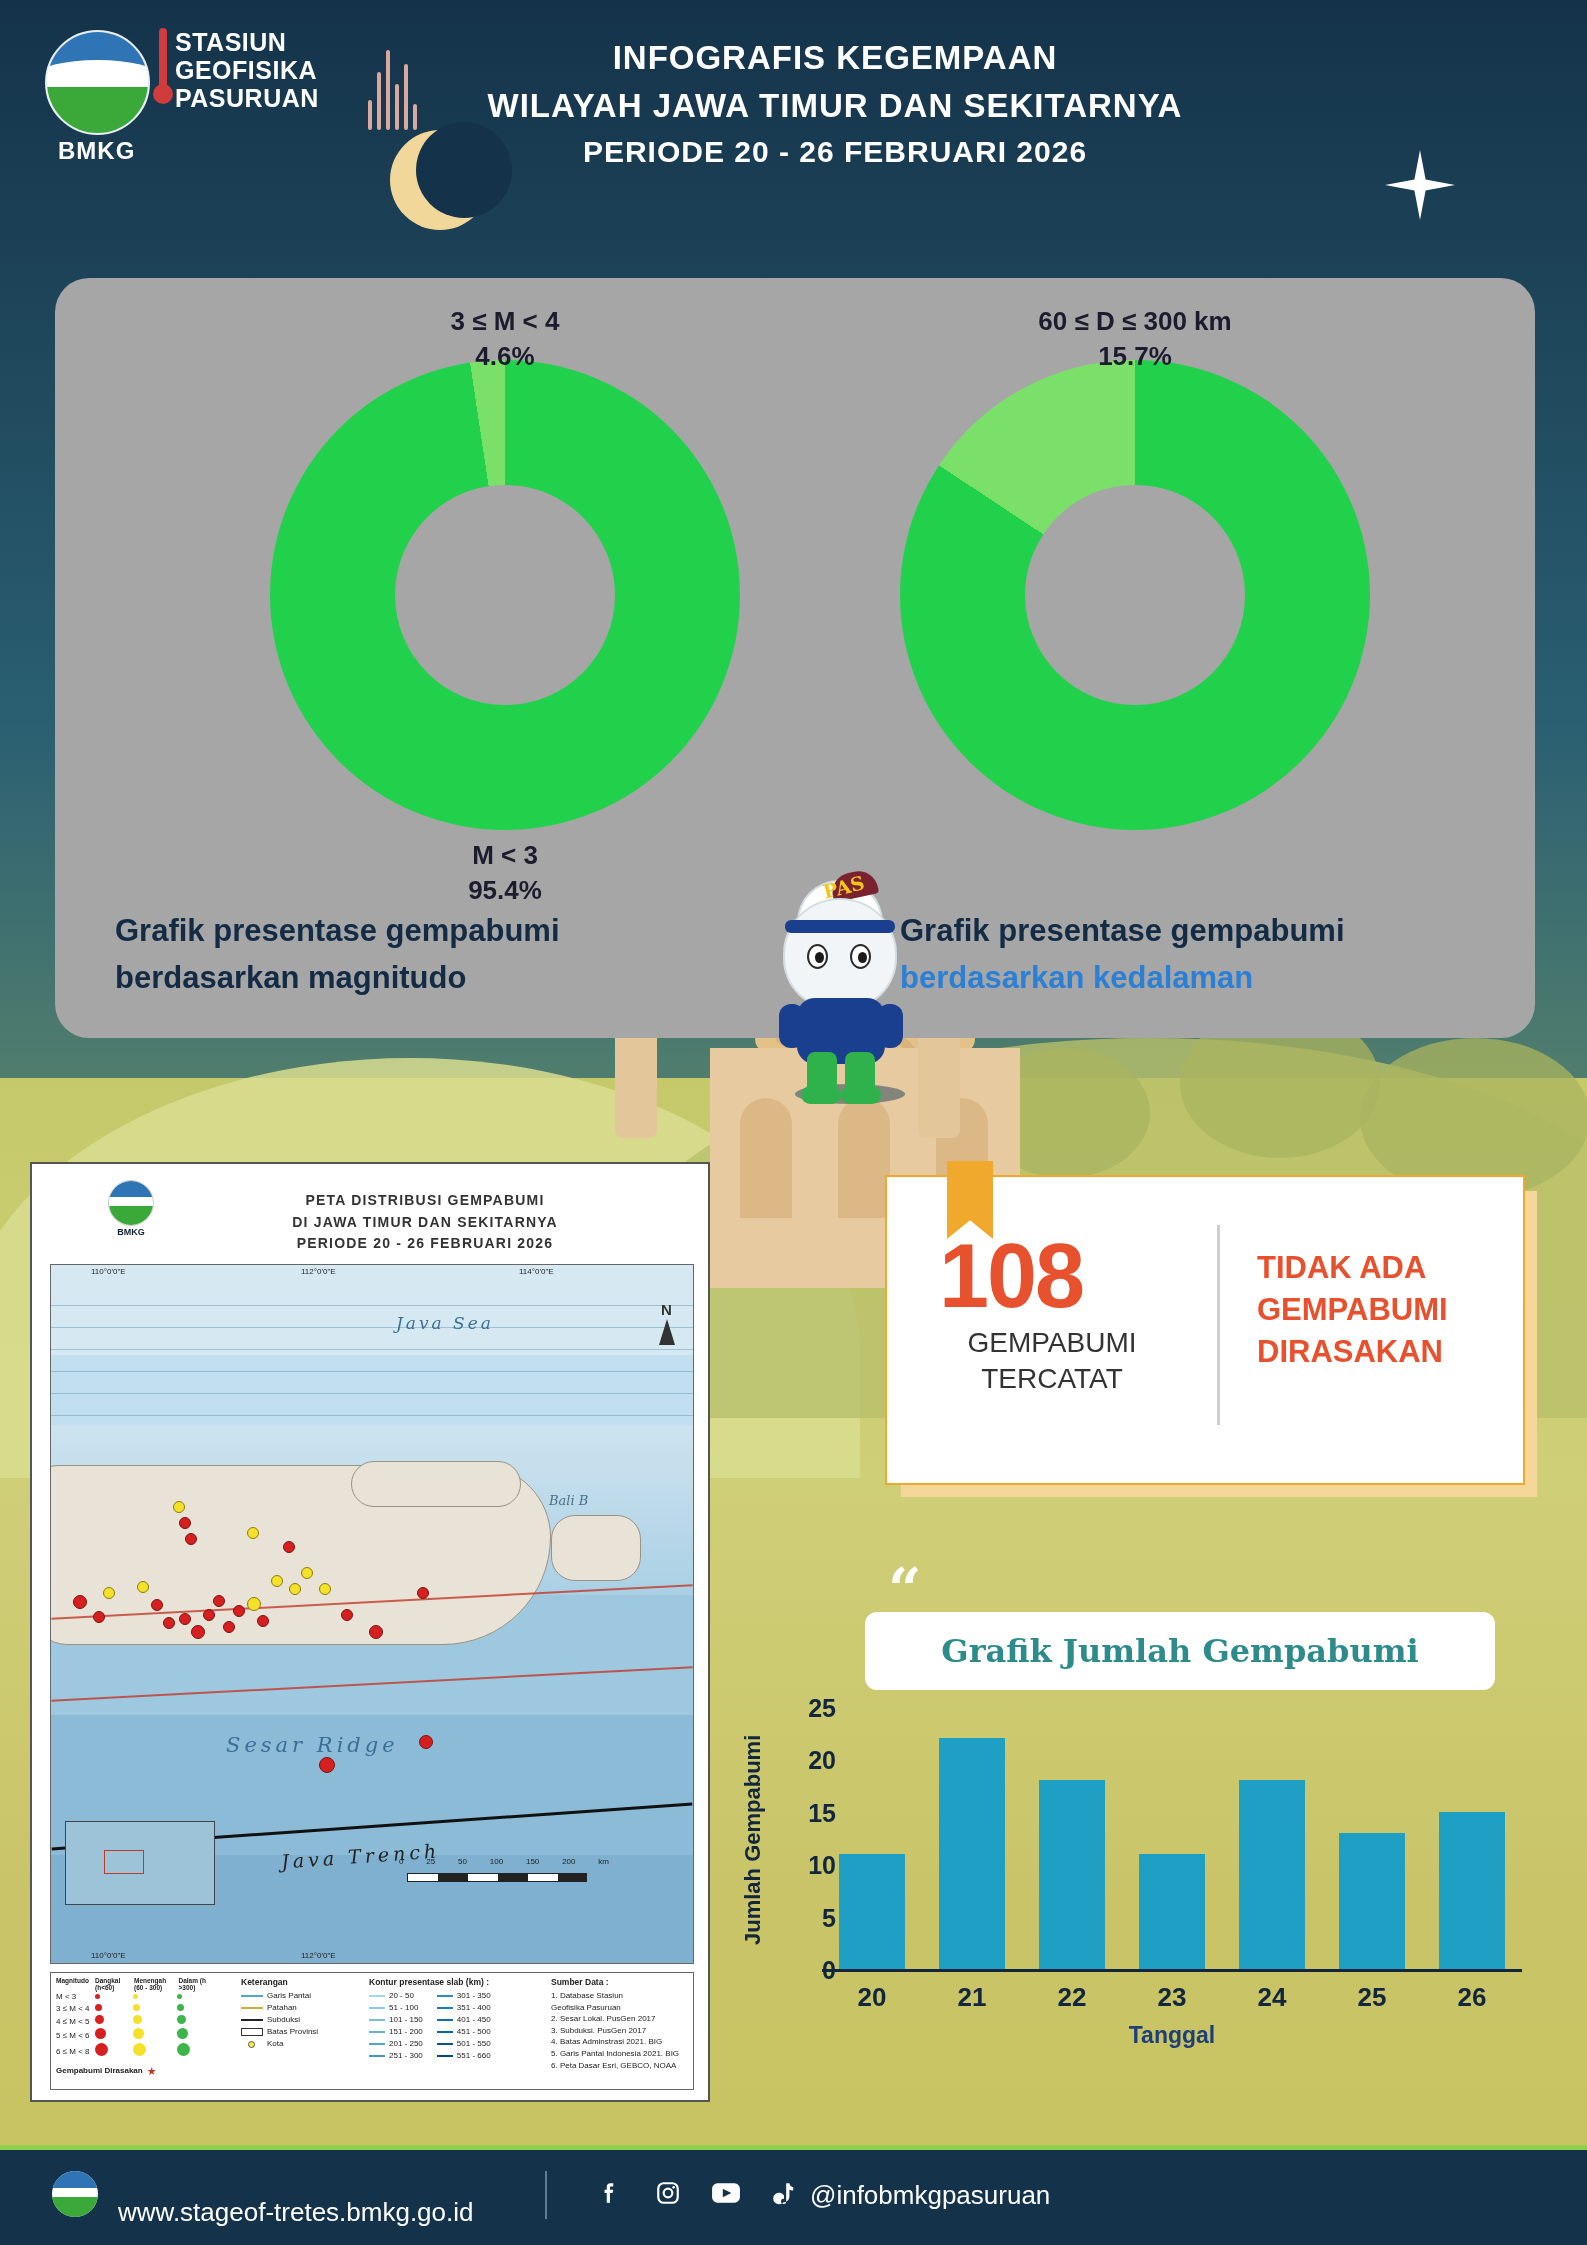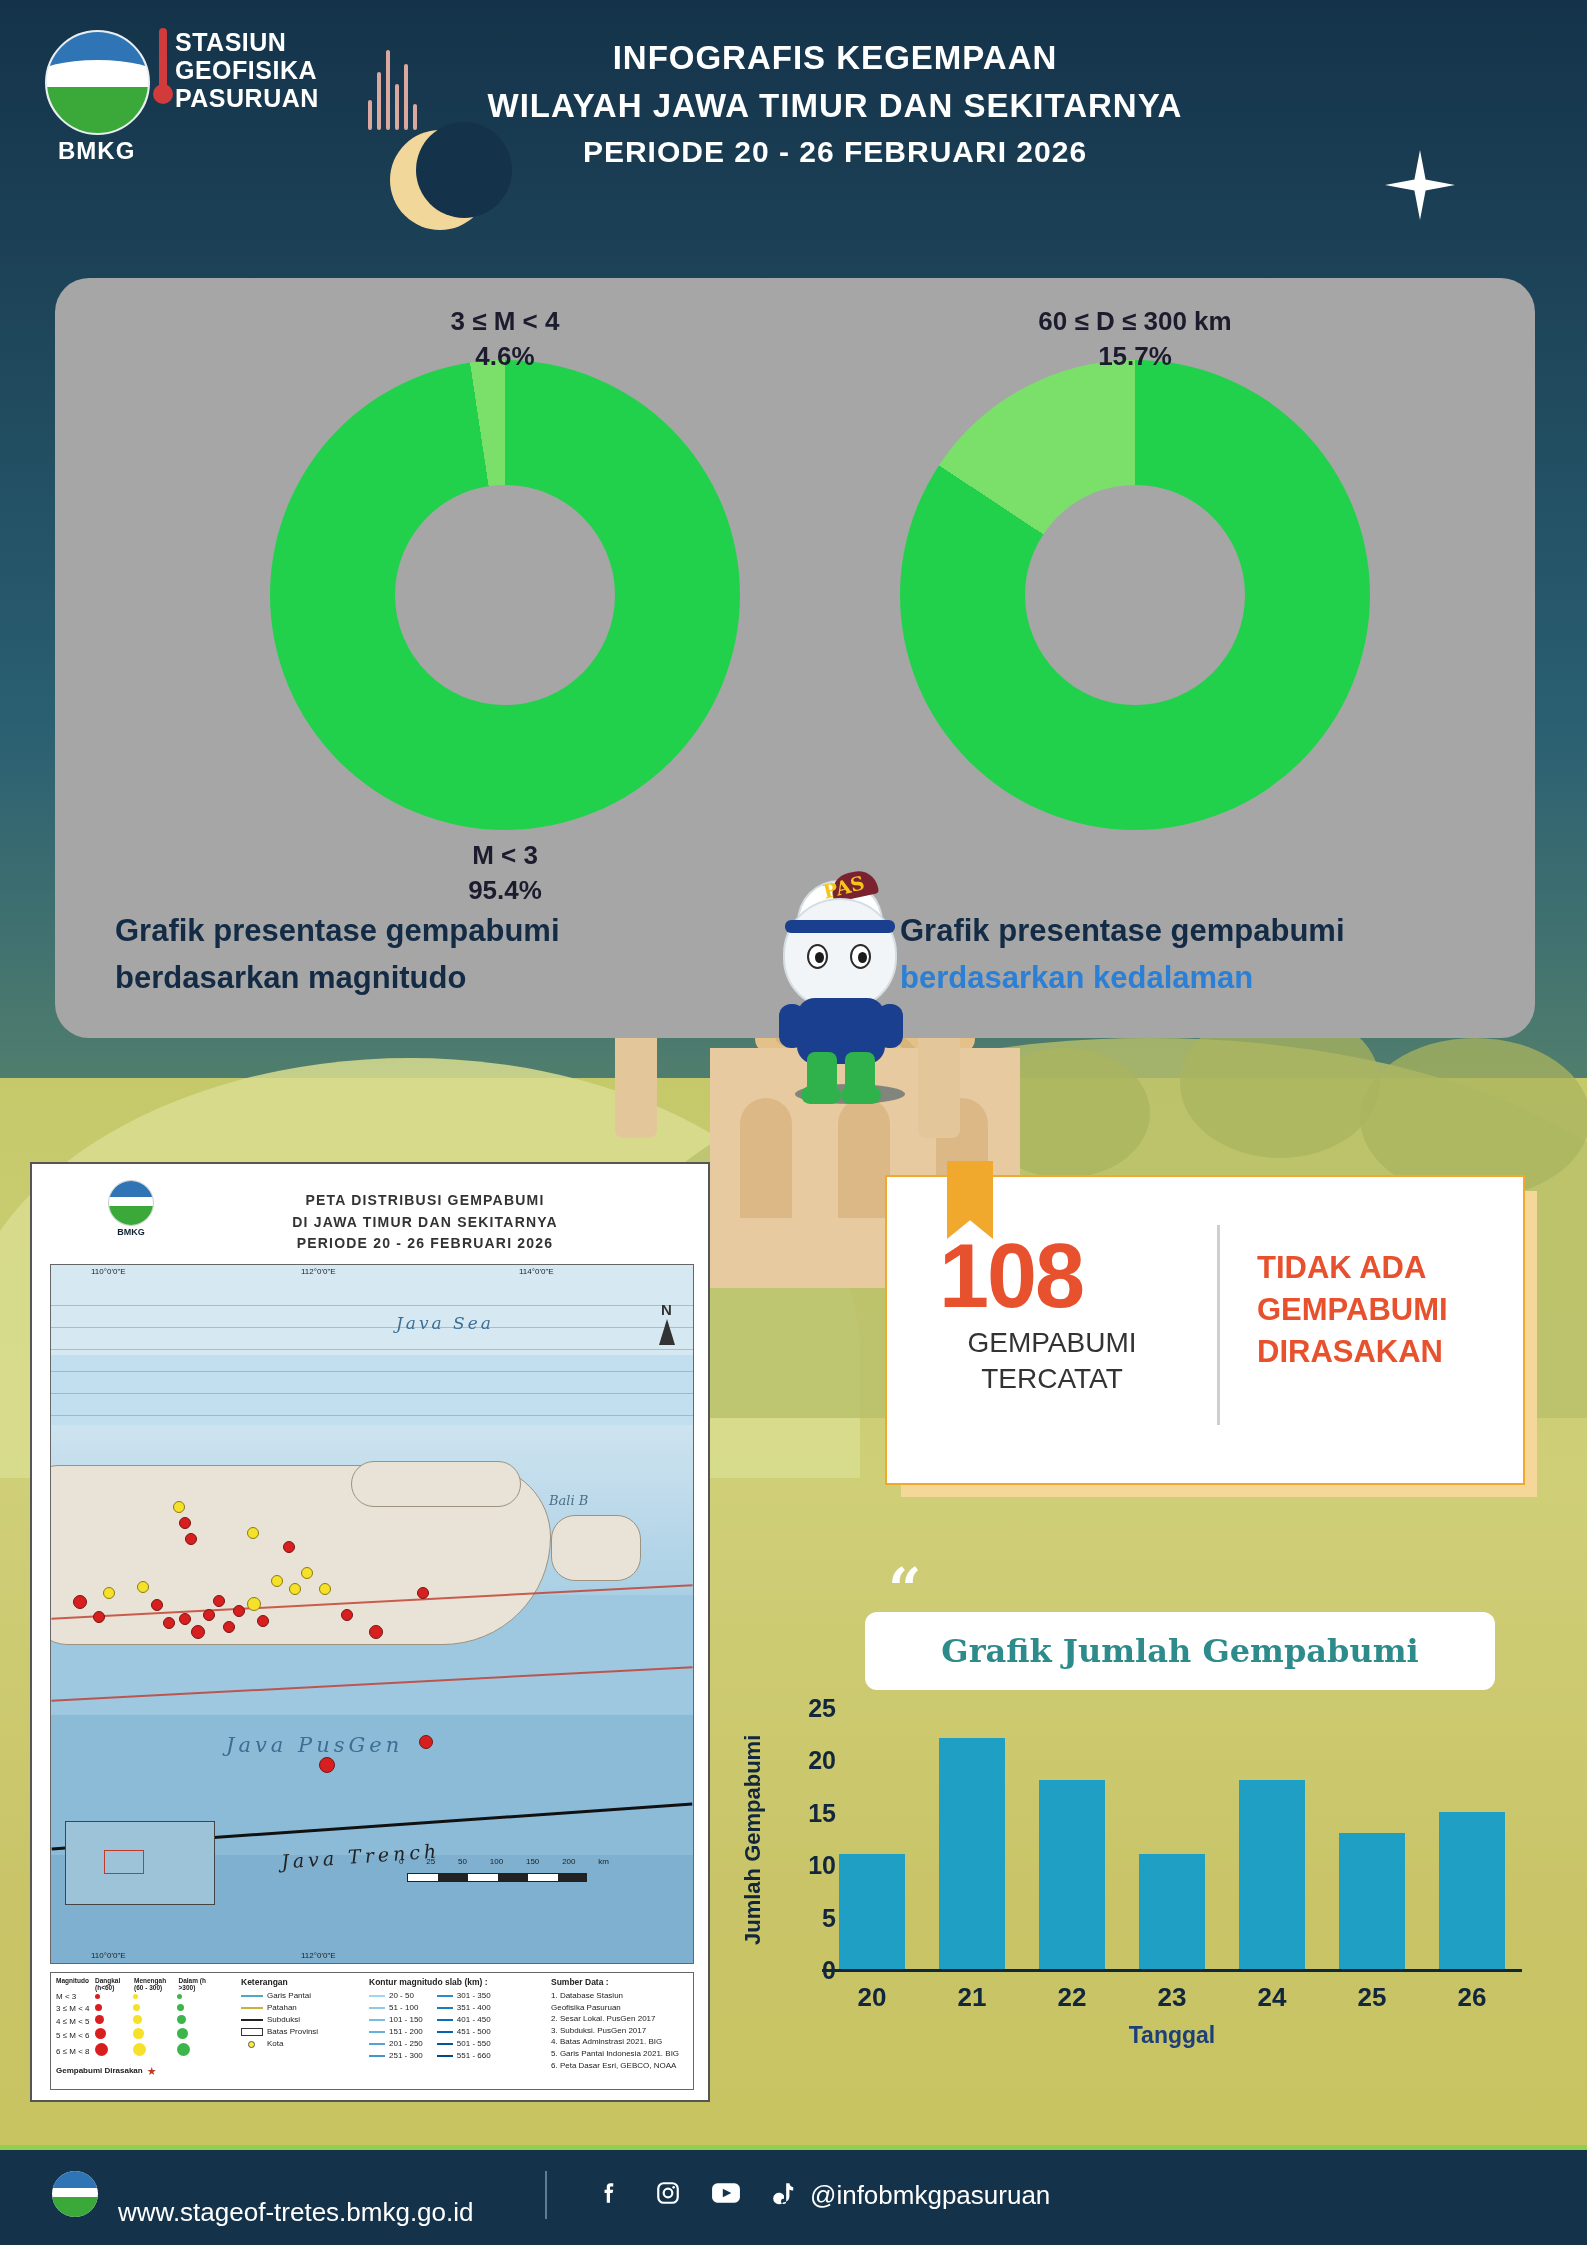--- a/index.html
+++ b/index.html
@@ -334,21 +334,21 @@
     <div style="position:absolute;left:0;top:84px;width:100%;height:1px;background:#6fa7c4;opacity:.6;"></div>
     <div style="position:absolute;left:0;top:106px;width:100%;height:1px;background:#6fa7c4;opacity:.6;"></div>
     <div style="position:absolute;left:0;top:128px;width:100%;height:1px;background:#6fa7c4;opacity:.6;"></div>
     <div style="position:absolute;left:0;top:150px;width:100%;height:1px;background:#6fa7c4;opacity:.6;"></div>
 
     <div class="java-land" style="left:-20px; top:200px; width:520px; height:180px; border-radius:30px 80px 120px 40px;"></div>
     <div class="java-land" style="left:300px; top:196px; width:170px; height:46px; border-radius:24px;"></div>
     <div class="java-land" style="left:500px; top:250px; width:90px; height:66px; border-radius:24px;"></div>
 
     <div style="position:absolute;left:345px;top:48px;font-family:'DejaVu Serif',serif;font-style:italic;font-size:17px;color:#3c6f93;letter-spacing:3px;">Java Sea</div>
-    <div style="position:absolute;left:175px;top:468px;font-family:'DejaVu Serif',serif;font-style:italic;font-size:21px;color:#3c6f93;letter-spacing:4px;">Java PusGen</div>
+    <div style="position:absolute;left:175px;top:468px;font-family:'DejaVu Serif',serif;font-style:italic;font-size:21px;color:#3c6f93;letter-spacing:4px;">Sesar Ridge</div>
     <div style="position:absolute;left:498px;top:228px;font-family:'DejaVu Serif',serif;font-style:italic;font-size:13px;color:#4a6f86;">Bali B</div>
     <div style="position:absolute;left:610px;top:36px;font-size:15px;font-weight:bold;color:#333;">N</div>
     <div style="position:absolute;left:608px;top:54px;width:0;height:0;border-left:8px solid transparent;border-right:8px solid transparent;border-bottom:26px solid #333;"></div>
 
     <div style="position:absolute;left:0;top:560px;width:100%;height:3px;background:#111;transform:rotate(-4deg);"></div>
     <div style="position:absolute;left:230px;top:580px;font-family:'DejaVu Serif',serif;font-style:italic;font-size:19px;color:#222;letter-spacing:4px;transform:rotate(-4deg);">Java Trench</div>
 
     <div style="position:absolute;left:0;top:336px;width:100%;height:2px;background:#c0392b;opacity:.8;transform:rotate(-3deg);"></div>
     <div style="position:absolute;left:0;top:418px;width:100%;height:2px;background:#c0392b;opacity:.8;transform:rotate(-3deg);"></div>
 
@@ -465,21 +465,21 @@
           <i style="display:inline-block;width:22px;height:8px;border:1px solid #333;"></i>
           <span>Batas Provinsi</span>
         </div>
       <div class="leg-row">
           <i style="display:inline-block;width:7px;height:7px;border-radius:50%;border:1px solid #555;background:#ffeb3b;margin-left:7px;margin-right:8px;"></i>
           <span>Kota</span>
         </div>
     </div>
 
     <div class="leg-col" style="left:318px; width:150px;">
-      <div class="leg-title">Kontur magnitudo slab (km) :</div>
+      <div class="leg-title">Kontur presentase slab (km) :</div>
       <div style="display:flex; gap:14px;">
         <div>
           <div class="leg-row">
               <i style="display:inline-block;width:16px;height:2px;background:#9fd7ef;"></i>
               <span>20 - 50</span>
             </div>
           <div class="leg-row">
               <i style="display:inline-block;width:16px;height:2px;background:#8ccbe8;"></i>
               <span>51 - 100</span>
             </div>

